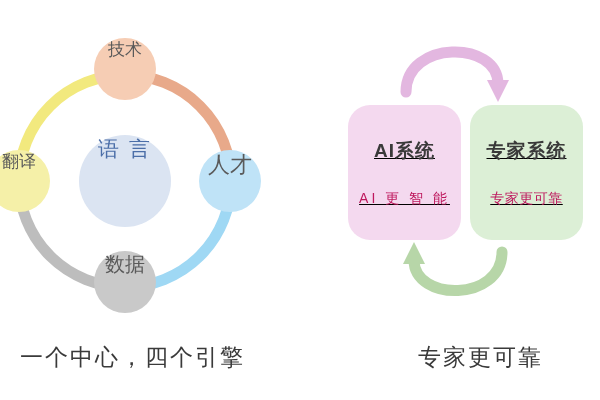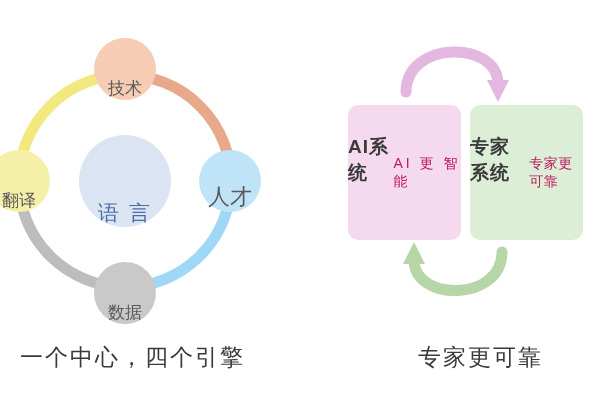--- a/index.html
+++ b/index.html
@@ -29,21 +29,21 @@
   }
   .ring-svg {
     position: absolute;
     left: 0;
     top: 0;
   }
   .node {
     position: absolute;
     border-radius: 50%;
     display: flex;
-    align-items: flex-end;
+    align-items: flex-start;
     justify-content: center;
     text-align: center;
     box-sizing: border-box;
     font-family: "Liberation Sans", sans-serif;
   }
   .node-center {
     left: 79px;
     top: 125px;
     width: 92px;
     height: 92px;
@@ -65,26 +65,26 @@
     left: 199px;
     top: 140px;
     width: 62px;
     height: 62px;
     background: #bfe3f7;
     color: #5a5a5a;
     font-size: 22px;
   }
   .node-data {
     left: 94px;
-    top: 252px;
+    top: 241px;
     width: 62px;
     height: 62px;
     background: #c9c9c9;
     color: #5a5a5a;
-    font-size: 17px;
+    font-size: 20px;
   }
   .node-translate {
     left: -12px;
     top: 140px;
     width: 62px;
     height: 62px;
     background: #f5f0a8;
     color: #5a5a5a;
     font-size: 17px;
   }
@@ -100,26 +100,27 @@
   .arrows-svg {
     position: absolute;
     left: 0;
     top: 0;
   }
   .box {
     position: absolute;
     top: 95px;
     width: 113px;
     height: 135px;
-    border-radius: 10px;
+    border-radius: 22px;
     box-sizing: border-box;
     display: flex;
-    flex-direction: row;
+    flex-direction: column;
     align-items: center;
     justify-content: center;
+    text-decoration: underline;
   }
   .box-ai {
     left: 18px;
     background: #f4d9ef;
   }
   .box-expert {
     left: 140px;
     background: #dcefd6;
   }
   .box-title {

